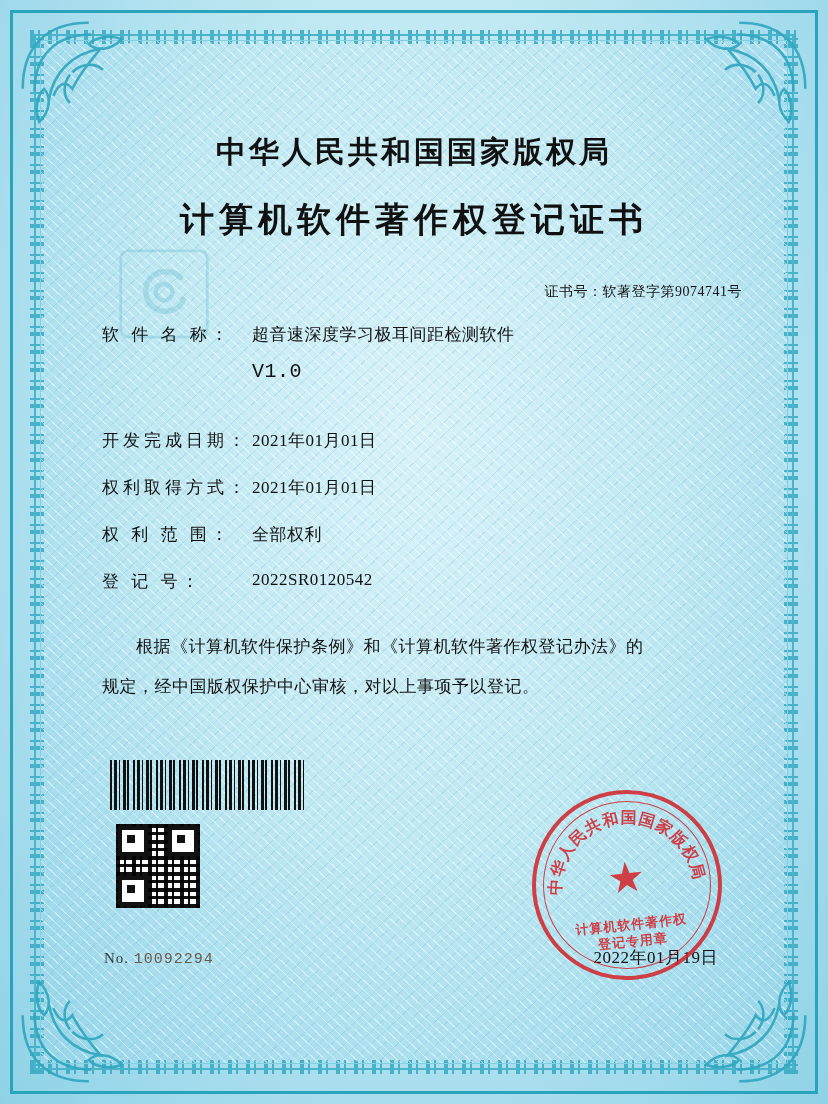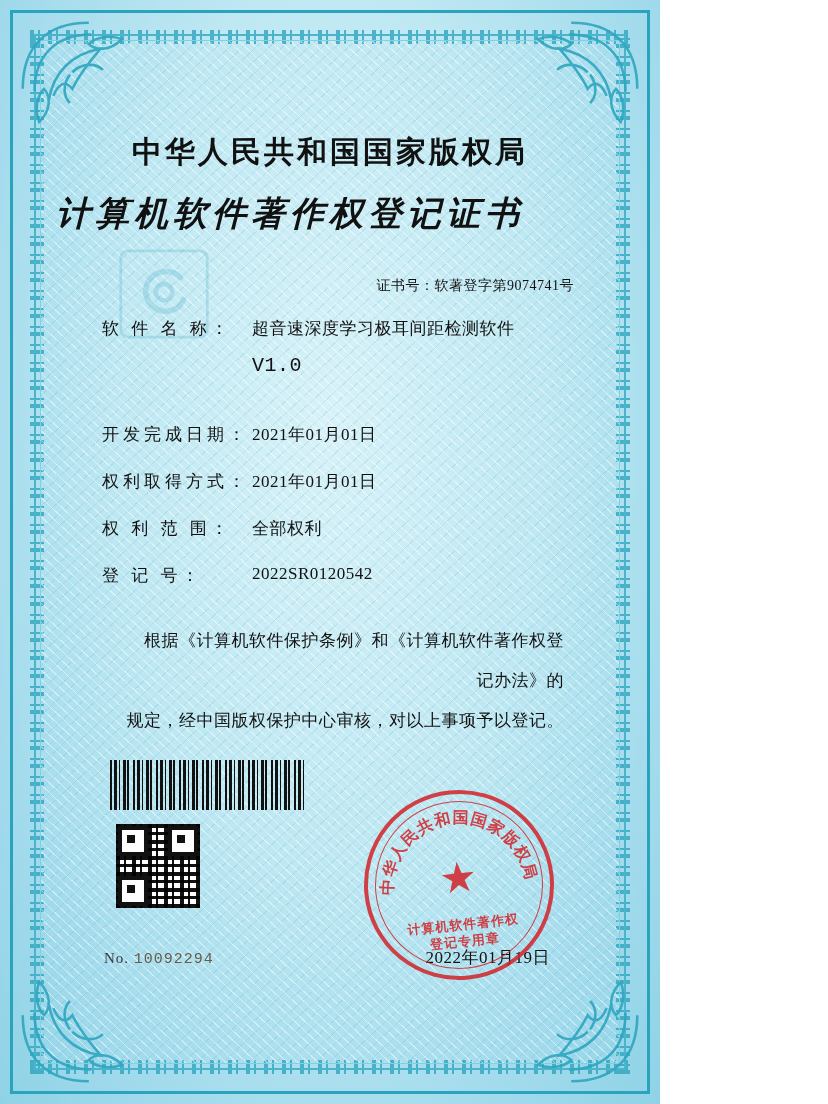--- a/index.html
+++ b/index.html
@@ -8,21 +8,21 @@
     background: #ffffff;
   }
   body {
     width: 828px;
     height: 1104px;
     font-family: "Liberation Serif", "DejaVu Serif", serif;
     overflow: hidden;
   }
   .certificate {
     position: relative;
-    width: 660px;
+    width: 828px;
     height: 1104px;
     background:
       radial-gradient(ellipse at 50% 38%, #d8f2f8 0%, #bfe8f2 45%, #a5dced 75%, #8fd2e6 100%);
     box-sizing: border-box;
     overflow: hidden;
   }
 
   
   .border-outer {
     position: absolute;
@@ -92,28 +92,27 @@
   .title-main {
     text-align: center;
     font-size: 30px;
     letter-spacing: 3px;
     color: #111;
     font-weight: 700;
     margin-top: 84px;
     font-family: "DejaVu Serif", "Liberation Serif", serif;
   }
   .title-sub {
-    text-align: left;
+    text-align: center;
     font-size: 34px;
     letter-spacing: 5px;
     color: #111;
     font-weight: 700;
-    margin-top: 18px;
+    margin-top: 24px;
     font-family: "DejaVu Serif", "Liberation Serif", serif;
-    font-style: italic;
   }
   .cert-no {
     text-align: right;
     font-size: 14px;
     color: #111;
     margin-top: 40px;
     padding-right: 30px;
     letter-spacing: .5px;
   }
 
@@ -149,21 +148,20 @@
   .fields.block2 .field-row { margin-bottom: 24px; }
 
   .statement {
     margin-top: 34px;
     padding-left: 46px;
     padding-right: 40px;
     font-size: 17px;
     line-height: 40px;
     color: #111;
     letter-spacing: .5px;
-    text-align: right;
   }
   .statement .indent { display: block; text-indent: 34px; }
 
   
   .barcode {
     position: absolute;
     left: 110px;
     top: 760px;
     width: 196px;
     height: 50px;

